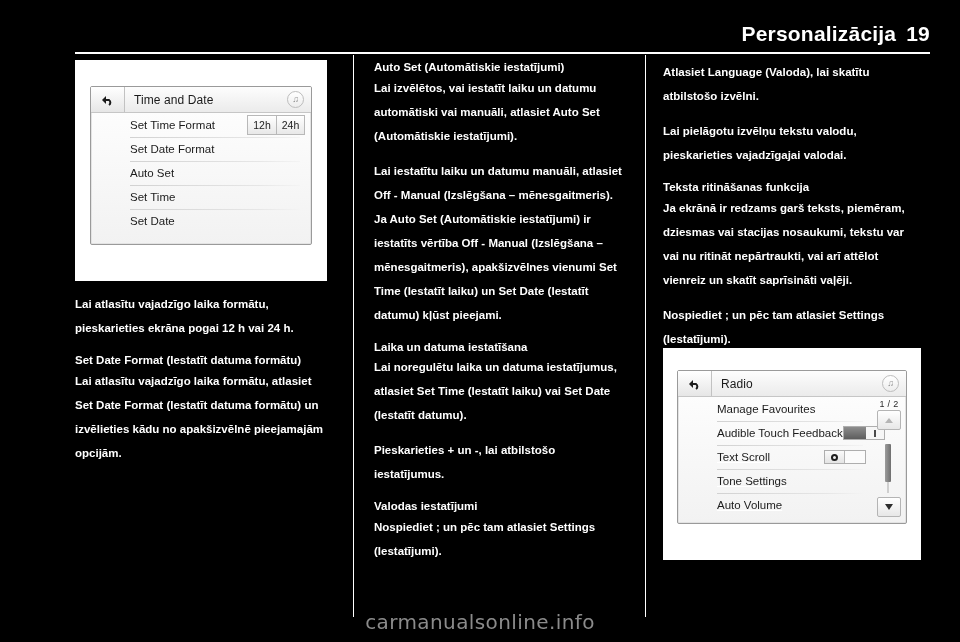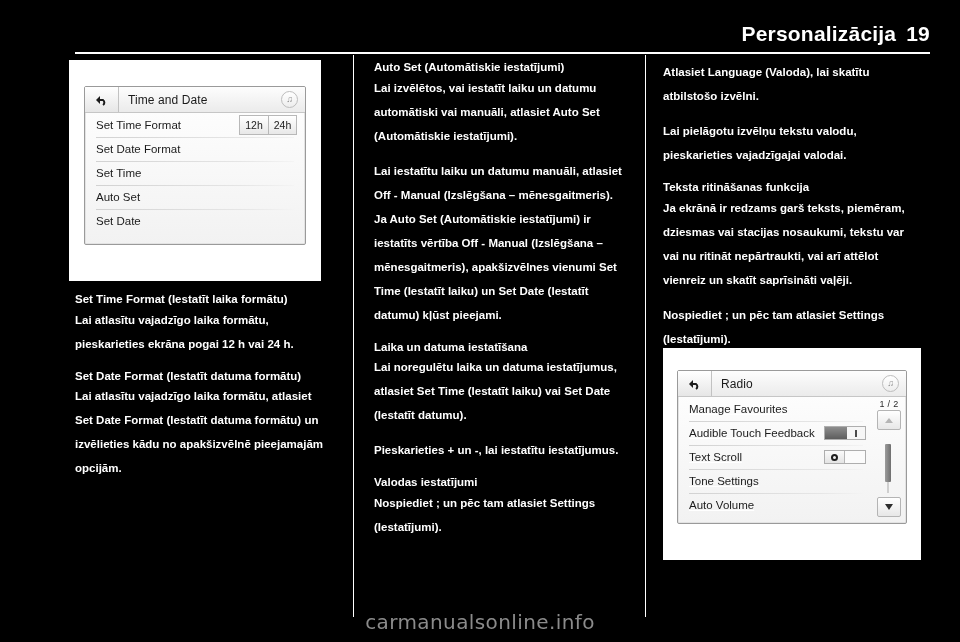--- a/index.html
+++ b/index.html
@@ -79,21 +79,21 @@
   }
   .col h3 + p { margin-top: 0; }
 
   
   .shot {
     background: #ffffff;
     position: relative;
   }
   .shot-left {
     position: absolute;
-    left: 69px; top: 60px;
+    left: 75px; top: 60px;
     width: 252px; height: 221px;
   }
   .shot-right {
     position: absolute;
     left: 663px; top: 348px;
     width: 258px; height: 212px;
   }
 
   .device {
     position: absolute;
@@ -134,21 +134,21 @@
     right: 7px; top: 4px;
     width: 17px; height: 17px;
     border-radius: 50%;
     border: 1px solid #bdbdbd;
     background: linear-gradient(#ffffff, #ededed);
     display: flex; align-items: center; justify-content: center;
     font-size: 9px; color: #8a8a8a;
     line-height: 1;
   }
 
-  .dev-list { position: relative; }
+  .dev-list { position: relative; margin-left: 28px; }
   .dev-row {
     position: relative;
     height: 24px;
     display: flex;
     align-items: center;
     padding: 0 8px 0 11px;
   }
   .dev-row + .dev-row::before {
     content: "";
     position: absolute;
@@ -305,49 +305,48 @@
               <div>24h</div>
             </span>
           </span>
         </div>
 
         <div class="dev-row">
           <span class="lbl">Set Date Format</span>
         </div>
 
         <div class="dev-row">
+          <span class="lbl">Auto Set</span>
+        </div>
+
+        <div class="dev-row">
           <span class="lbl">Set Time</span>
-        </div>
-
-        <div class="dev-row">
-          <span class="lbl">Auto Set</span>
         </div>
 
         <div class="dev-row">
           <span class="lbl">Set Date</span>
         </div>
 
       </div>
     </div>
   </div>
 
   <div class="col left" style="top:292px;">
-    <h3>Set Time Format (Iestatīt laika formātu)</h3>
     <p>Lai atlasītu vajadzīgo laika formātu, pieskarieties ekrāna pogai 12 h vai 24 h.</p>
     <h3>Set Date Format (Iestatīt datuma formātu)</h3>
     <p>Lai atlasītu vajadzīgo laika formātu, atlasiet Set Date Format (Iestatīt datuma formātu) un izvēlieties kādu no apakšizvēlnē pieejamajām opcijām.</p>
   </div>
 
   <div class="col mid">
     <h3>Auto Set (Automātiskie iestatījumi)</h3>
     <p>Lai izvēlētos, vai iestatīt laiku un datumu automātiski vai manuāli, atlasiet Auto Set (Automātiskie iestatījumi).</p>
     <p>Lai iestatītu laiku un datumu manuāli, atlasiet Off - Manual (Izslēgšana – mēnesgaitmeris). Ja Auto Set (Automātiskie iestatījumi) ir iestatīts vērtība Off - Manual (Izslēgšana – mēnesgaitmeris), apakšizvēlnes vienumi Set Time (Iestatīt laiku) un Set Date (Iestatīt datumu) kļūst pieejami.</p>
     <h3>Laika un datuma iestatīšana</h3>
     <p>Lai noregulētu laika un datuma iestatījumus, atlasiet Set Time (Iestatīt laiku) vai Set Date (Iestatīt datumu).</p>
-    <p>Pieskarieties + un -, lai iestatītu iestatījumus.</p>
+    <p>Pieskarieties + un -, lai atbilstošo iestatījumus.</p>
     <h3>Valodas iestatījumi</h3>
     <p>Nospiediet ; un pēc tam atlasiet Settings (Iestatījumi).</p>
   </div>
 
   <div class="col right">
     <p>Atlasiet Language (Valoda), lai skatītu atbilstošo izvēlni.</p>
     <p>Lai pielāgotu izvēlņu tekstu valodu, pieskarieties vajadzīgajai valodai.</p>
     <h3>Teksta ritināšanas funkcija</h3>
     <p>Ja ekrānā ir redzams garš teksts, piemēram, dziesmas vai stacijas nosaukumi, tekstu var vai nu ritināt nepārtraukti, vai arī attēlot vienreiz un skatīt saprīsināti vaļēji.</p>
     <p>Nospiediet ; un pēc tam atlasiet Settings (Iestatījumi).</p>

